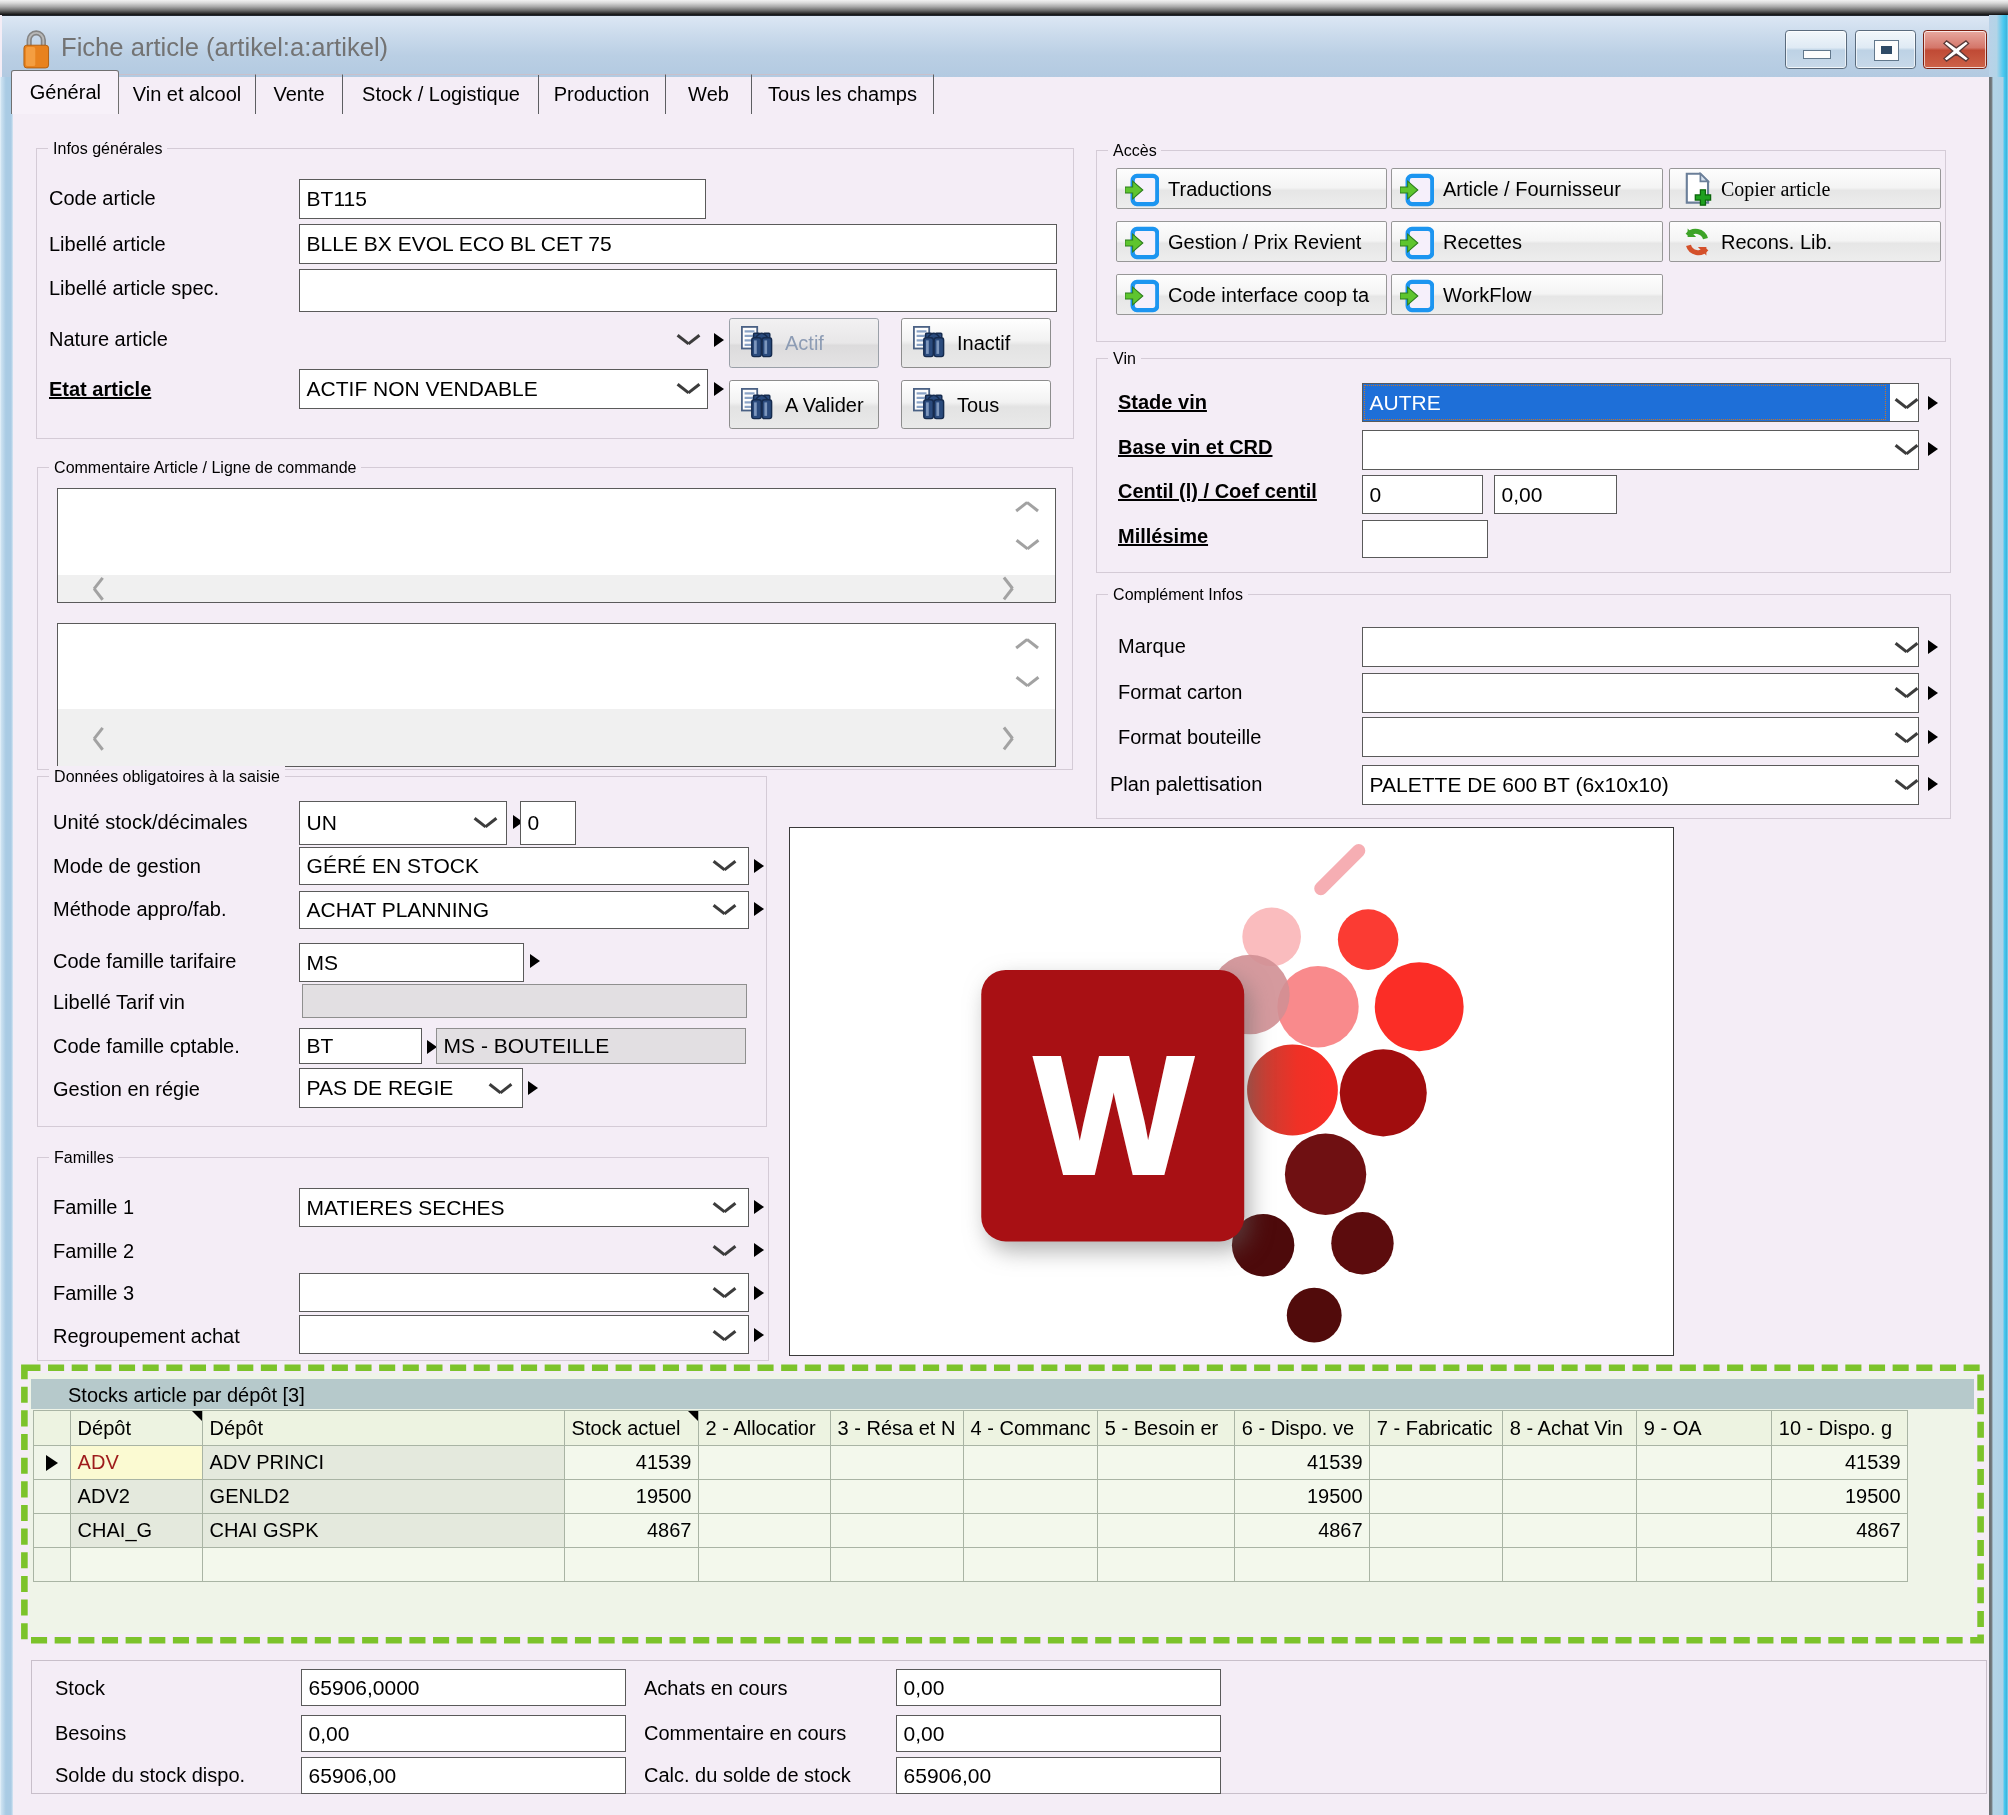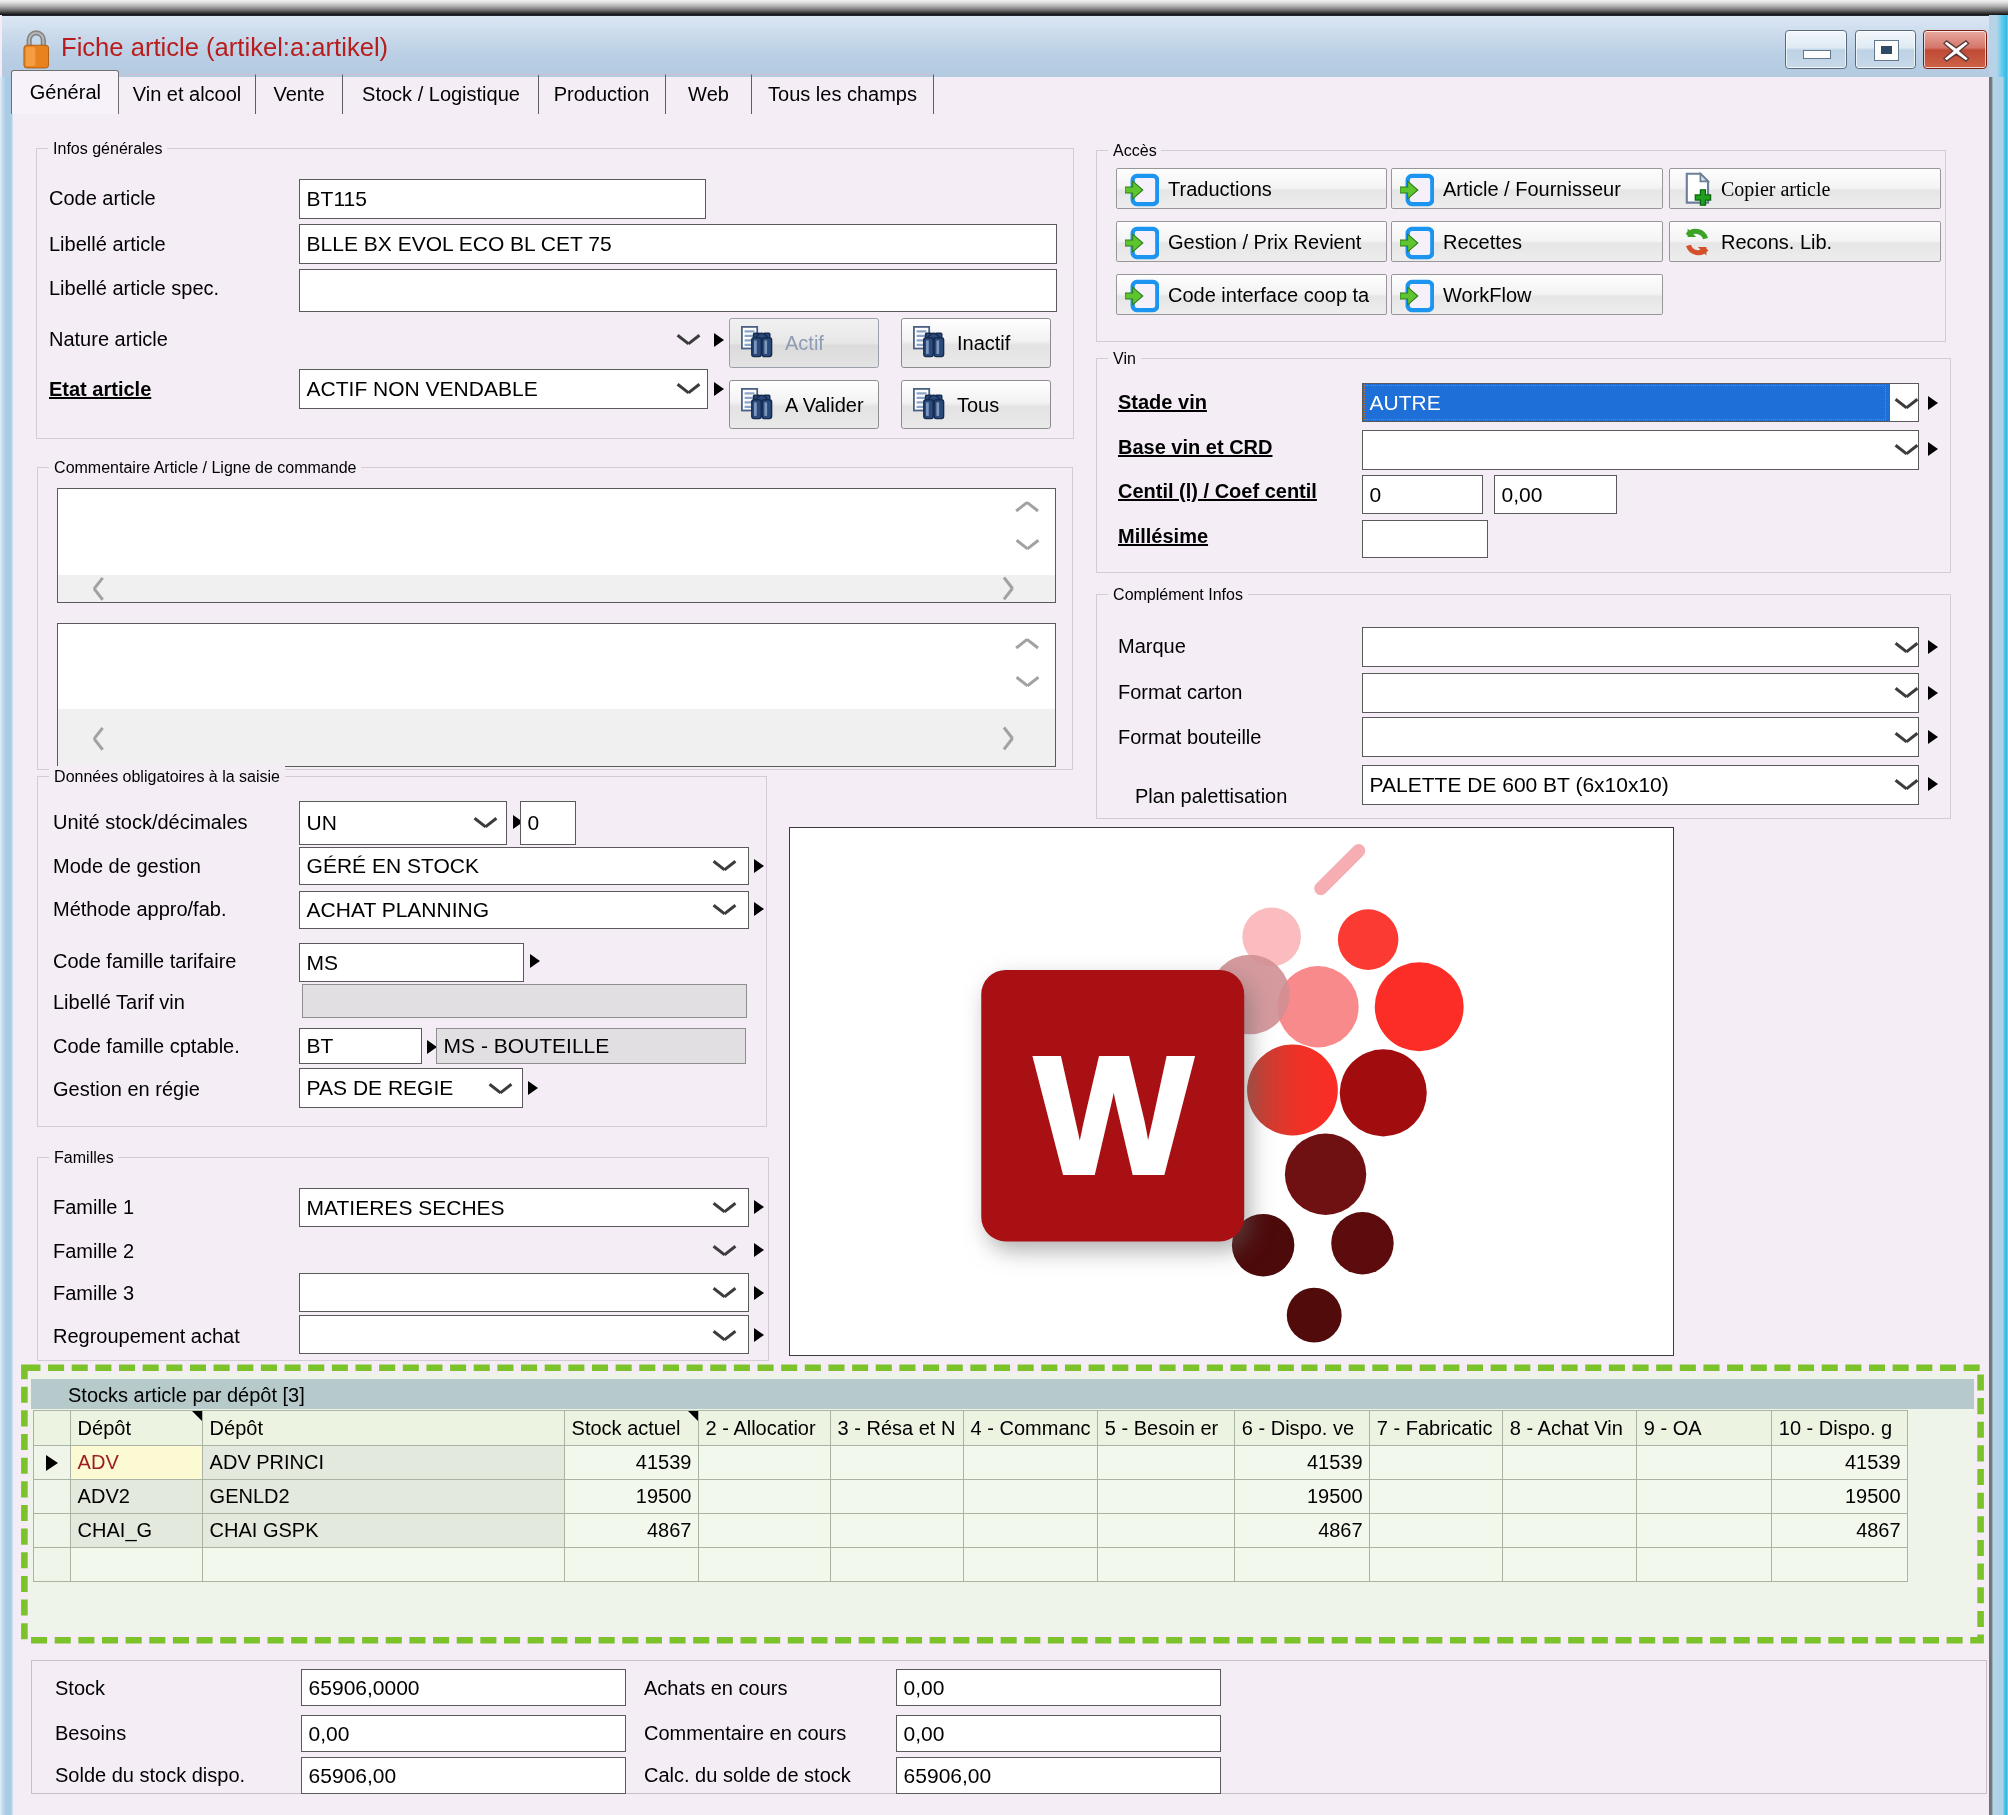--- a/index.html
+++ b/index.html
@@ -10,21 +10,21 @@
 
 #metal { left:0; top:0; width:2008px; height:15px;
   background:linear-gradient(180deg,#f2f2f2 0%,#d8d8d8 20%,#a8a8a8 45%,#6a6a6a 70%,#262626 92%,#111 100%); }
 
 #frameL { left:0; top:77px; width:13.2px; height:1738px; background:linear-gradient(90deg,#eaf4fb 0%,#cde2f1 10%,#a9cbe4 45%,#a9cbe4 85%,#d8e7f3 100%); }
 #frameR { left:1989px; top:77px; width:19px; height:1738px; background:linear-gradient(90deg,#6d7275 0%,#6d7275 12%,#b3d4e7 22%,#aed1e6 72%,#45c7f0 82%,#3fb6dd 92%,#7fd4f2 100%); }
 #frameRtop { left:1989px; top:15px; width:19px; height:62px; background:linear-gradient(90deg,#b9d2e8 0%,#b3d4e7 40%,#45c7f0 78%,#3fb6dd 92%,#7fd4f2 100%); }
 #titlebar { left:1.9px; top:15px; width:2004px; height:62px;
   background:linear-gradient(180deg,#dce7f4 0%,#cbdbec 30%,#bacfe4 65%,#b3cae1 100%);
   border-top:1.9px solid #20262e; }
-#titletext { left:61px; top:33px; font-size:25.6px; color:#b91c1c; }
+#titletext { left:61px; top:33px; font-size:25.6px; color:#737373; }
 
 #content { left:13.2px; top:77px; width:1976px; height:1738px; background:#F4EDF6; }
 
 .tab { position:absolute; top:74px; height:40px; font-size:20px; color:#000; text-align:center; border-right:1.9px solid #5d5e62; border-top:0.9px solid #c9c0cb; line-height:38px; }
 #tabsel { position:absolute; left:11.4px; top:70px; width:108px; height:44px; background:#f7f1f9; border:0.9px solid #707070; border-bottom:none; border-radius:2.8px 2.8px 0 0; font-size:20px; text-align:center; line-height:42px; z-index:3; }
 
 .gb { position:absolute; border:0.9px solid #d4cbd6; }
 .gb>span { position:absolute; top:-11.4px; left:11.4px; background:#F4EDF6; padding:0 4.7px; font-size:16px; line-height:21px; white-space:nowrap; }
 .lbl { position:absolute; font-size:20px; line-height:23px; white-space:nowrap; color:#000; }
 .bu { font-weight:bold; text-decoration:underline; }
@@ -351,21 +351,21 @@
   <div class="chev" style="left:1894px;top:641px;"></div>
   <div class="tri" style="left:1928px;top:632px;"></div>
   <div class="lbl" style="left:1118px;top:681px;">Format carton</div>
   <div class="inp" style="left:1362px;top:673px;width:557px;height:40px;"></div>
   <div class="chev" style="left:1894px;top:686px;"></div>
   <div class="tri" style="left:1928px;top:678px;"></div>
   <div class="lbl" style="left:1118px;top:726px;">Format bouteille</div>
   <div class="inp" style="left:1362px;top:717px;width:557px;height:40px;"></div>
   <div class="chev" style="left:1894px;top:731px;"></div>
   <div class="tri" style="left:1928px;top:722px;"></div>
-  <div class="lbl" style="left:1135px;top:773px;margin-top:12px;">Plan palettisation</div>
+  <div class="lbl" style="left:1110px;top:773px;">Plan palettisation</div>
   <div class="inp" style="left:1362px;top:765px;width:557px;height:40px;">
       <i>PALETTE DE 600 BT (6x10x10)</i>
     </div>
   <div class="chev" style="left:1894px;top:778px;"></div>
   <div class="tri" style="left:1928px;top:769px;"></div>
 
   <div class="abs" style="left:789px;top:827px;width:885px;height:529px;background:#fff;border:1.9px solid #3a3a3a;">
     <svg width="881" height="525" viewBox="0 0 931 555">
       <defs>
         <linearGradient id="redfade" x1="0" y1="0" x2="1" y2="0">

